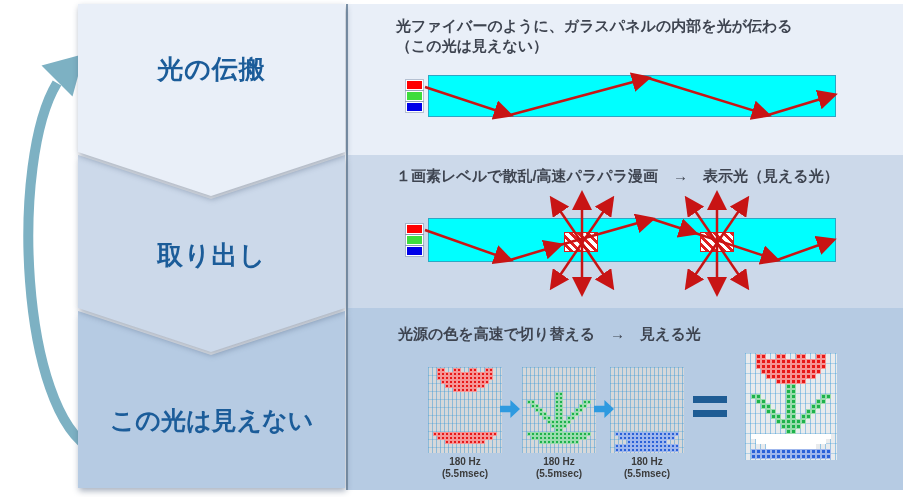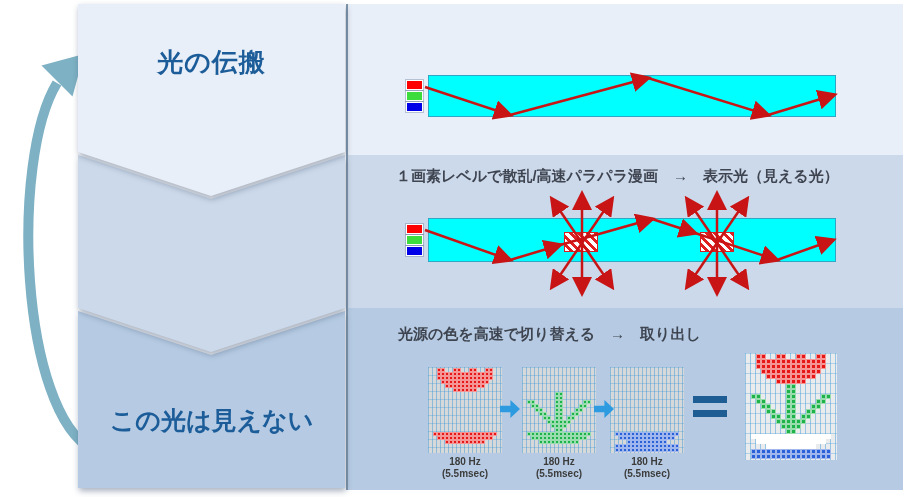--- a/index.html
+++ b/index.html
@@ -17,21 +17,21 @@
   .panel-wrap{position:absolute;left:78px;width:267px;filter:drop-shadow(1px 3px 3px rgba(60,80,110,.45));}
   .panel{width:100%;height:100%;}
   .pw1{top:4px;height:192px;z-index:6;}
   .pw1 .panel{background:#e9eff8;clip-path:polygon(0 0,267px 0,267px 148px,133px 192px,0 148px);}
   .pw2{top:155px;height:197px;z-index:5;}
   .pw2 .panel{background:#ccd9ea;clip-path:polygon(0 0,133px 44px,267px 0,267px 153px,133px 197px,0 153px);}
   .pw3{top:311px;height:177px;z-index:4;}
   .pw3 .panel{background:#b6cbe3;clip-path:polygon(0 0,133px 44px,267px 0,267px 177px,0 177px);}
   .step-label{position:absolute;left:78px;width:267px;text-align:center;z-index:7;
               font-size:26px;font-weight:bold;color:#1b5c99;letter-spacing:1px;}
-  .sl1{top:45px;} .sl2{top:238px;} .sl3{top:404px;font-size:25px;letter-spacing:0;}
+  .sl1{top:52px;} .sl2{top:238px;} .sl3{top:404px;font-size:25px;letter-spacing:0;}
 
   
   .cycle{position:absolute;left:0;top:0;z-index:1;}
 
   
   .heading{position:absolute;font-size:15px;font-weight:bold;color:#3e4450;line-height:20px;z-index:8;}
   .h1{left:396px;top:16px;} .h2{left:396px;top:166px;} .h3{left:398px;top:324px;}
 
   
   .diagram{position:absolute;z-index:8;}
@@ -92,22 +92,27 @@
   <div class="panel-wrap pw3">
       <div class="panel"></div>
     </div>
   <div class="panel-wrap pw2">
       <div class="panel"></div>
     </div>
   <div class="panel-wrap pw1">
       <div class="panel"></div>
     </div>
   <div class="step-label sl1">光の伝搬</div>
+  <div class="step-label sl2">取り出し</div>
   <div class="step-label sl3">この光は見えない</div>
 
+  <div class="heading h1">
+    <div>光ファイバーのように、ガラスパネルの内部を光が伝わる</div>
+    <div>（この光は見えない）</div>
+  </div>
 
   <div class="diagram d1">
     <div class="glass"></div>
     <div class="rgbstack">
       <div class="led r"></div>
       <div class="led g"></div>
       <div class="led b"></div>
     </div>
     <svg class="ray-svg" width="450" height="60" viewBox="0 0 450 60">
       <defs>
@@ -154,21 +159,21 @@
         <line x1="214" y1="97" x2="154" y2="9" marker-start="url(#ah2)" marker-end="url(#ah2)"></line>
         <line x1="154" y1="97" x2="214" y2="9" marker-start="url(#ah2)" marker-end="url(#ah2)"></line>
 
         <line x1="319" y1="103" x2="319" y2="4" marker-start="url(#ah2)" marker-end="url(#ah2)"></line>
         <line x1="349" y1="97" x2="289" y2="9" marker-start="url(#ah2)" marker-end="url(#ah2)"></line>
         <line x1="289" y1="97" x2="349" y2="9" marker-start="url(#ah2)" marker-end="url(#ah2)"></line>
       </g>
     </svg>
   </div>
 
-  <div class="heading h3">光源の色を高速で切り替える　→　取り出し</div>
+  <div class="heading h3">光源の色を高速で切り替える　→　見える光</div>
 
   <div class="frame f1">
       <div class="px-row">
         <div class="px"></div>
         <div class="px"></div>
         <div class="px on" style="background: rgb(232, 23, 23);"></div>
         <div class="px on" style="background: rgb(232, 23, 23);"></div>
         <div class="px"></div>
         <div class="px"></div>
         <div class="px on" style="background: rgb(232, 23, 23);"></div>

